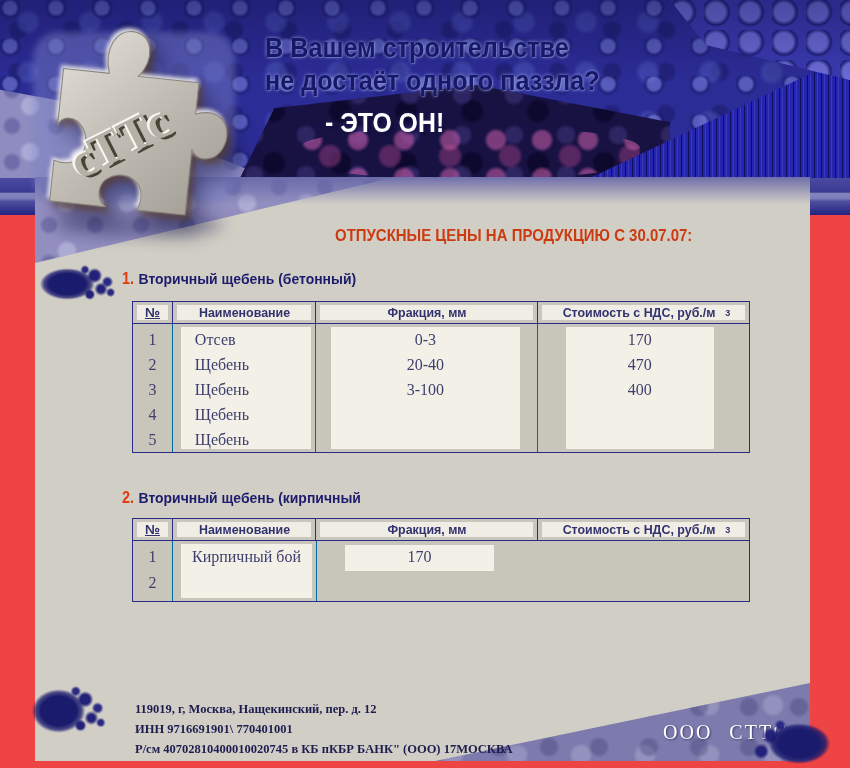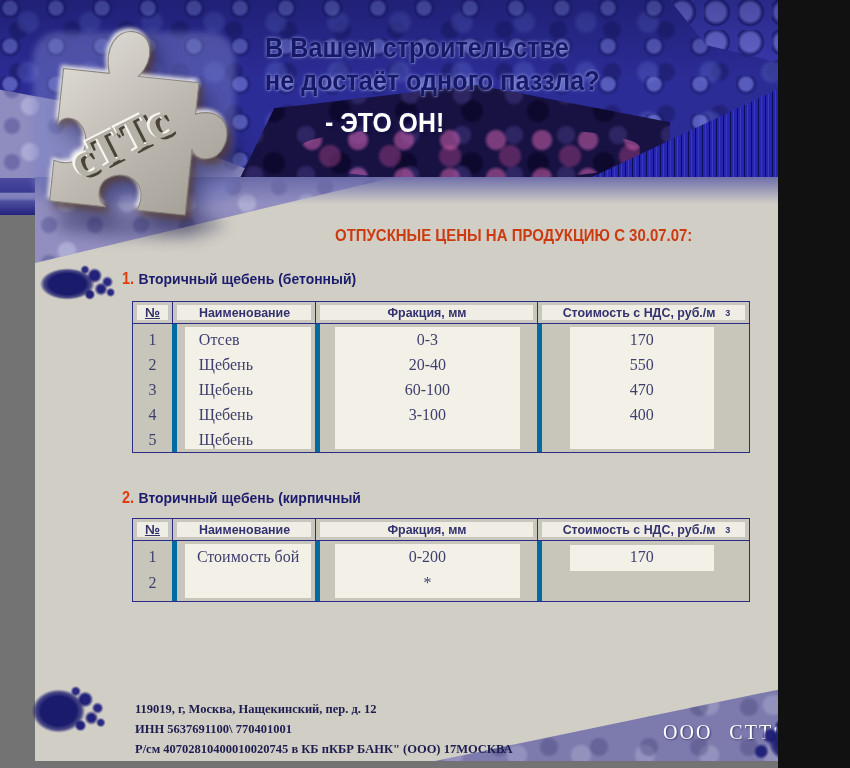--- a/index.html
+++ b/index.html
@@ -1,17 +1,17 @@
 <!DOCTYPE html>
 <html><head>
 <meta charset="utf-8">
 <style>
   html,body{margin:0;padding:0;background:#111;}
-  .page{position:relative;width:778px;height:768px;overflow:hidden;
-        background:#737373;font-family:"Liberation Sans",sans-serif;}
+  .page{position:relative;width:850px;height:768px;overflow:hidden;
+        background:#ef4444;font-family:"Liberation Sans",sans-serif;}
 
   
   .banner{position:absolute;left:0;top:0;width:850px;height:178px;overflow:hidden;
     background-color:#2c2c96;
     background-image:
       radial-gradient(circle at 10px 8px, rgba(130,140,225,.50) 0 6px, rgba(20,20,90,.40) 9px, transparent 12px),
       radial-gradient(circle at 28px 22px, rgba(80,90,190,.50) 0 8px, transparent 13px),
       radial-gradient(circle at 18px 30px, rgba(25,25,100,.55) 0 7px, transparent 11px);
     background-size:46px 38px,62px 50px,54px 42px;}
   .banner:after{content:"";position:absolute;inset:0;
@@ -92,21 +92,21 @@
   .thead{display:flex;border-bottom:1px solid #2b2b88;background:#c9c6bd;}
   .th{box-sizing:border-box;display:flex;}
   .th+.th{border-left:1px solid #2b2b88;}
   .hpanel{flex:1;margin:3px 4px;background:#f0eee4;display:flex;align-items:center;justify-content:center;
     font-family:"Liberation Sans",sans-serif;font-size:13.5px;font-weight:bold;color:#32326f;white-space:nowrap;}
   .hpanel .squeeze{transform:scaleX(.92);}
   .hpanel .u{text-decoration:underline;}
   .sup3{font-size:9px;vertical-align:-1px;margin-left:3px;font-weight:bold;}
   .tbody{display:flex;background:#c8c5bb;}
   .col{box-sizing:border-box;}
-  .col+.col{border-left:5px solid #0369a1;}
+  .col+.col{border-left:1px solid #0369a1;}
   .w-num{width:39px;} .w-name{width:144px;} .w-frac{width:222px;align-items:center;} .w-price{width:213px;}
   .col-num{display:flex;flex-direction:column;align-items:center;padding-top:3px;
     font-size:16px;color:#3f3f6d;}
   .col-num div{line-height:25px;}
   .pad-name{padding:3px 4px 3px 8px;} .pad-frac{padding:3px 17px 3px 15px;} .pad-price{padding:3px 35px 3px 28px;}
   .inset{background:#f2f0e7;height:100%;box-sizing:border-box;font-size:16px;color:#3f3f6d;}
   .inset div{line-height:25px;}
   .inset.left div{padding-left:14px;text-align:left;}
   .inset.center{text-align:center;}
   .t2 .inset div{line-height:26px;}
@@ -213,28 +213,26 @@
             <div>Щебень</div>
             <div>Щебень</div>
             <div>Щебень</div>
             <div>Щебень</div>
           </div>
         </div>
         <div class="col w-frac pad-frac">
           <div class="inset center">
             <div>0-3</div>
             <div>20-40</div>
-            <div>60-100</div>
             <div>3-100</div>
           </div>
         </div>
         <div class="col w-price pad-price">
           <div class="inset center">
             <div>170</div>
-            <div>550</div>
             <div>470</div>
             <div>400</div>
           </div>
         </div>
       </div>
     </div>
 
     <div class="sec-heading sec2">
       <span class="sec-num">2.</span><span class="sec-text">Вторичный щебень (кирпичный</span>
     </div>
@@ -263,39 +261,33 @@
             </div>
         </div>
       </div>
       <div class="tbody" style="height:60px;">
         <div class="col w-num col-num">
           <div style="line-height:26px;">1</div>
           <div style="line-height:26px;">2</div>
         </div>
         <div class="col w-name pad-name">
           <div class="inset center">
-            <div>Стоимость бой</div>
+            <div>Кирпичный бой</div>
             <div></div>
           </div>
         </div>
-        <div class="col w-frac pad-frac">
-          <div class="inset center">
-            <div>0-200</div>
-            <div>*</div>
-          </div>
-        </div>
         <div class="col w-price pad-price">
           <div class="t2-price-inset">170</div>
         </div>
       </div>
     </div>
 
     <div class="footer-lines">
       <div>119019, г, Москва, Нащекинский, пер. д. 12</div>
-      <div>ИНН 5637691100\ 770401001</div>
+      <div>ИНН 9716691901\ 770401001</div>
       <div>Р/см 40702810400010020745 в КБ пКБР БАНК" (ООО) 17МОСКВА</div>
     </div>
     <div class="company">ООО  СТТС</div>
 
     <div class="splat splat-a"></div>
     <div class="splat splat-b"></div>
     <div class="splat splat-c"></div>
   </div>
 
   <div class="logo">

